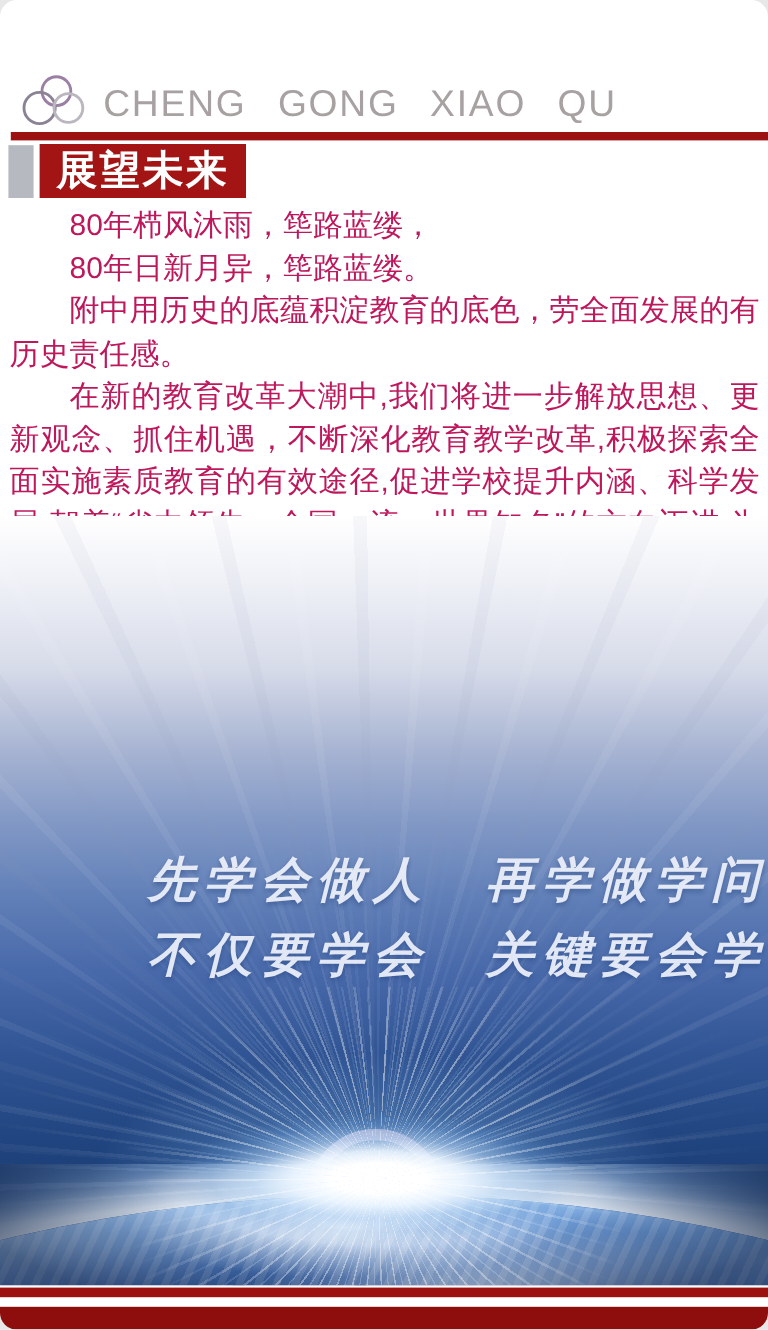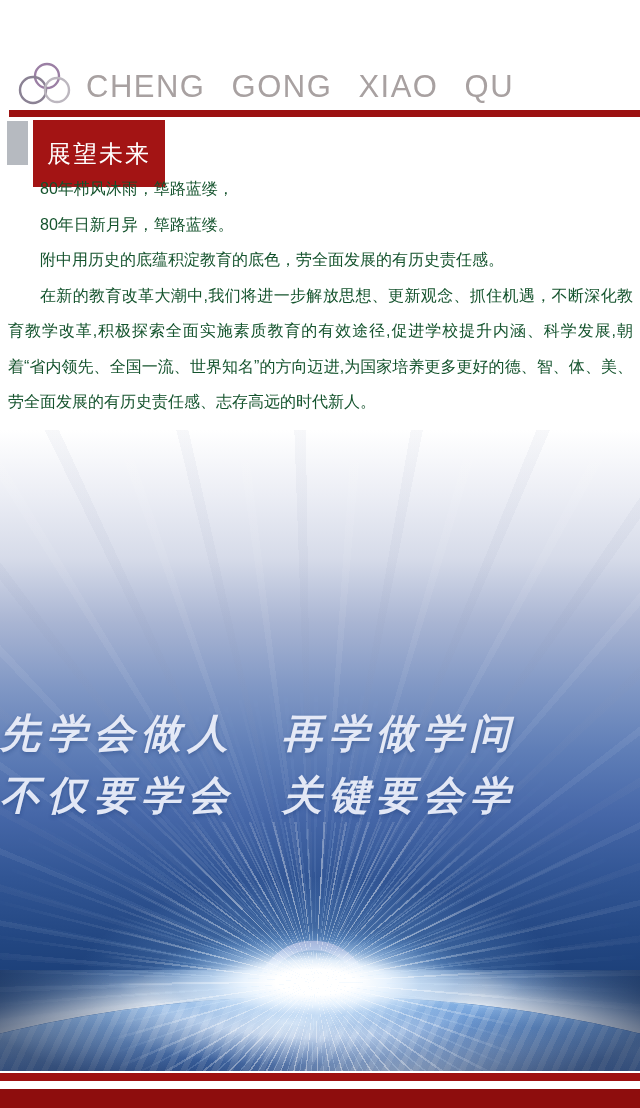--- a/index.html
+++ b/index.html
@@ -1,54 +1,54 @@
 <!DOCTYPE html>
 <html><head>
 <meta charset="utf-8">
 <style>
   html,body{margin:0;padding:0;background:#e8e8e8;}
   .page{position:relative;width:640px;height:1108px;margin:0 auto;background:#ffffff;
-        overflow:hidden;font-family:"Liberation Sans",sans-serif;}
+        overflow:hidden;font-family:"Liberation Sans",sans-serif;border-radius:14px;}
 
   
   .logo{position:absolute;left:14px;top:58px;width:76px;height:56px;}
   .brand{position:absolute;left:86px;top:69px;font-size:31px;color:#a8a1a1;
          letter-spacing:1.5px;word-spacing:16px;white-space:nowrap;}
   .rule{position:absolute;left:9px;top:110px;width:631px;height:7px;background:#9c1111;}
 
   
   .marker{position:absolute;left:7px;top:121px;width:21px;height:44px;background:#b6bac0;}
   .badge{position:absolute;left:33px;top:120px;height:45px;line-height:45px;
-         padding:11px 14px;background:#a31414;color:#ffffff;font-weight:normal;
-         font-size:24px;letter-spacing:2px;white-space:nowrap;}
+         padding:0 14px;background:#a31414;color:#ffffff;font-weight:bold;
+         font-size:34px;letter-spacing:2px;white-space:nowrap;}
 
   
-  .body-copy{position:absolute;left:8px;top:171px;width:625px;color:#14532d;
-             font-size:16px;line-height:35.5px;text-align:justify;}
+  .body-copy{position:absolute;left:8px;top:171px;width:625px;color:#be185d;
+             font-size:25px;line-height:35.5px;text-align:justify;}
   .body-copy p{margin:0;text-indent:2em;}
 
   
   .scene{position:absolute;left:0;top:430px;width:640px;height:641px;overflow:hidden;
          background:linear-gradient(180deg,#ffffff 0%,#eceef5 10%,#d6dbe9 20%,
            #a9b5d3 30%,#8198c5 40%,#5f7eb7 50%,#4667a8 60%,#315594 70%,
            #224681 80%,#173a72 90%,#122f66 100%);}
   .rays-soft{position:absolute;inset:0;
          background:repeating-conic-gradient(from -115deg at 49% 86%,
            rgba(140,150,180,0) 0deg 5deg, rgba(140,150,180,0.07) 5deg 6.2deg,
            rgba(140,150,180,0) 6.2deg 11deg, rgba(255,255,255,0.06) 11deg 12deg);}
   .rays-bright{position:absolute;inset:0;opacity:.9;
          background:repeating-conic-gradient(from -100deg at 49.2% 86%,
            rgba(255,255,255,0) 0 2.2deg, rgba(200,225,255,.10) 2.2deg 3deg,
            rgba(255,255,255,0) 3deg 5.5deg, rgba(255,255,255,.14) 5.5deg 6.1deg);
          -webkit-mask-image:radial-gradient(ellipse 430px 380px at 49% 86%,#000 30%,transparent 78%);
          mask-image:radial-gradient(ellipse 430px 380px at 49% 86%,#000 30%,transparent 78%);}
 
   .rings{position:absolute;left:150px;top:498px;width:330px;height:200px;}
 
-  .motto{position:absolute;left:0;width:640px;text-align:left;color:#eef1fb;
+  .motto{position:absolute;left:0;width:640px;text-align:right;color:#eef1fb;
          font-family:Liberation Mono, monospace;font-weight:bold;font-style:italic;
          font-size:40px;letter-spacing:7px;opacity:.93;white-space:nowrap;
          text-shadow:0 2px 4px rgba(25,55,115,.45);}
   .motto-1{top:276px;}   
   .motto-2{top:338px;}
 
   
   .earth-clip{position:absolute;left:0;top:540px;width:640px;height:101px;overflow:hidden;}
   .earth{position:absolute;left:-480px;top:26px;width:1600px;height:900px;border-radius:50%;
          background:

